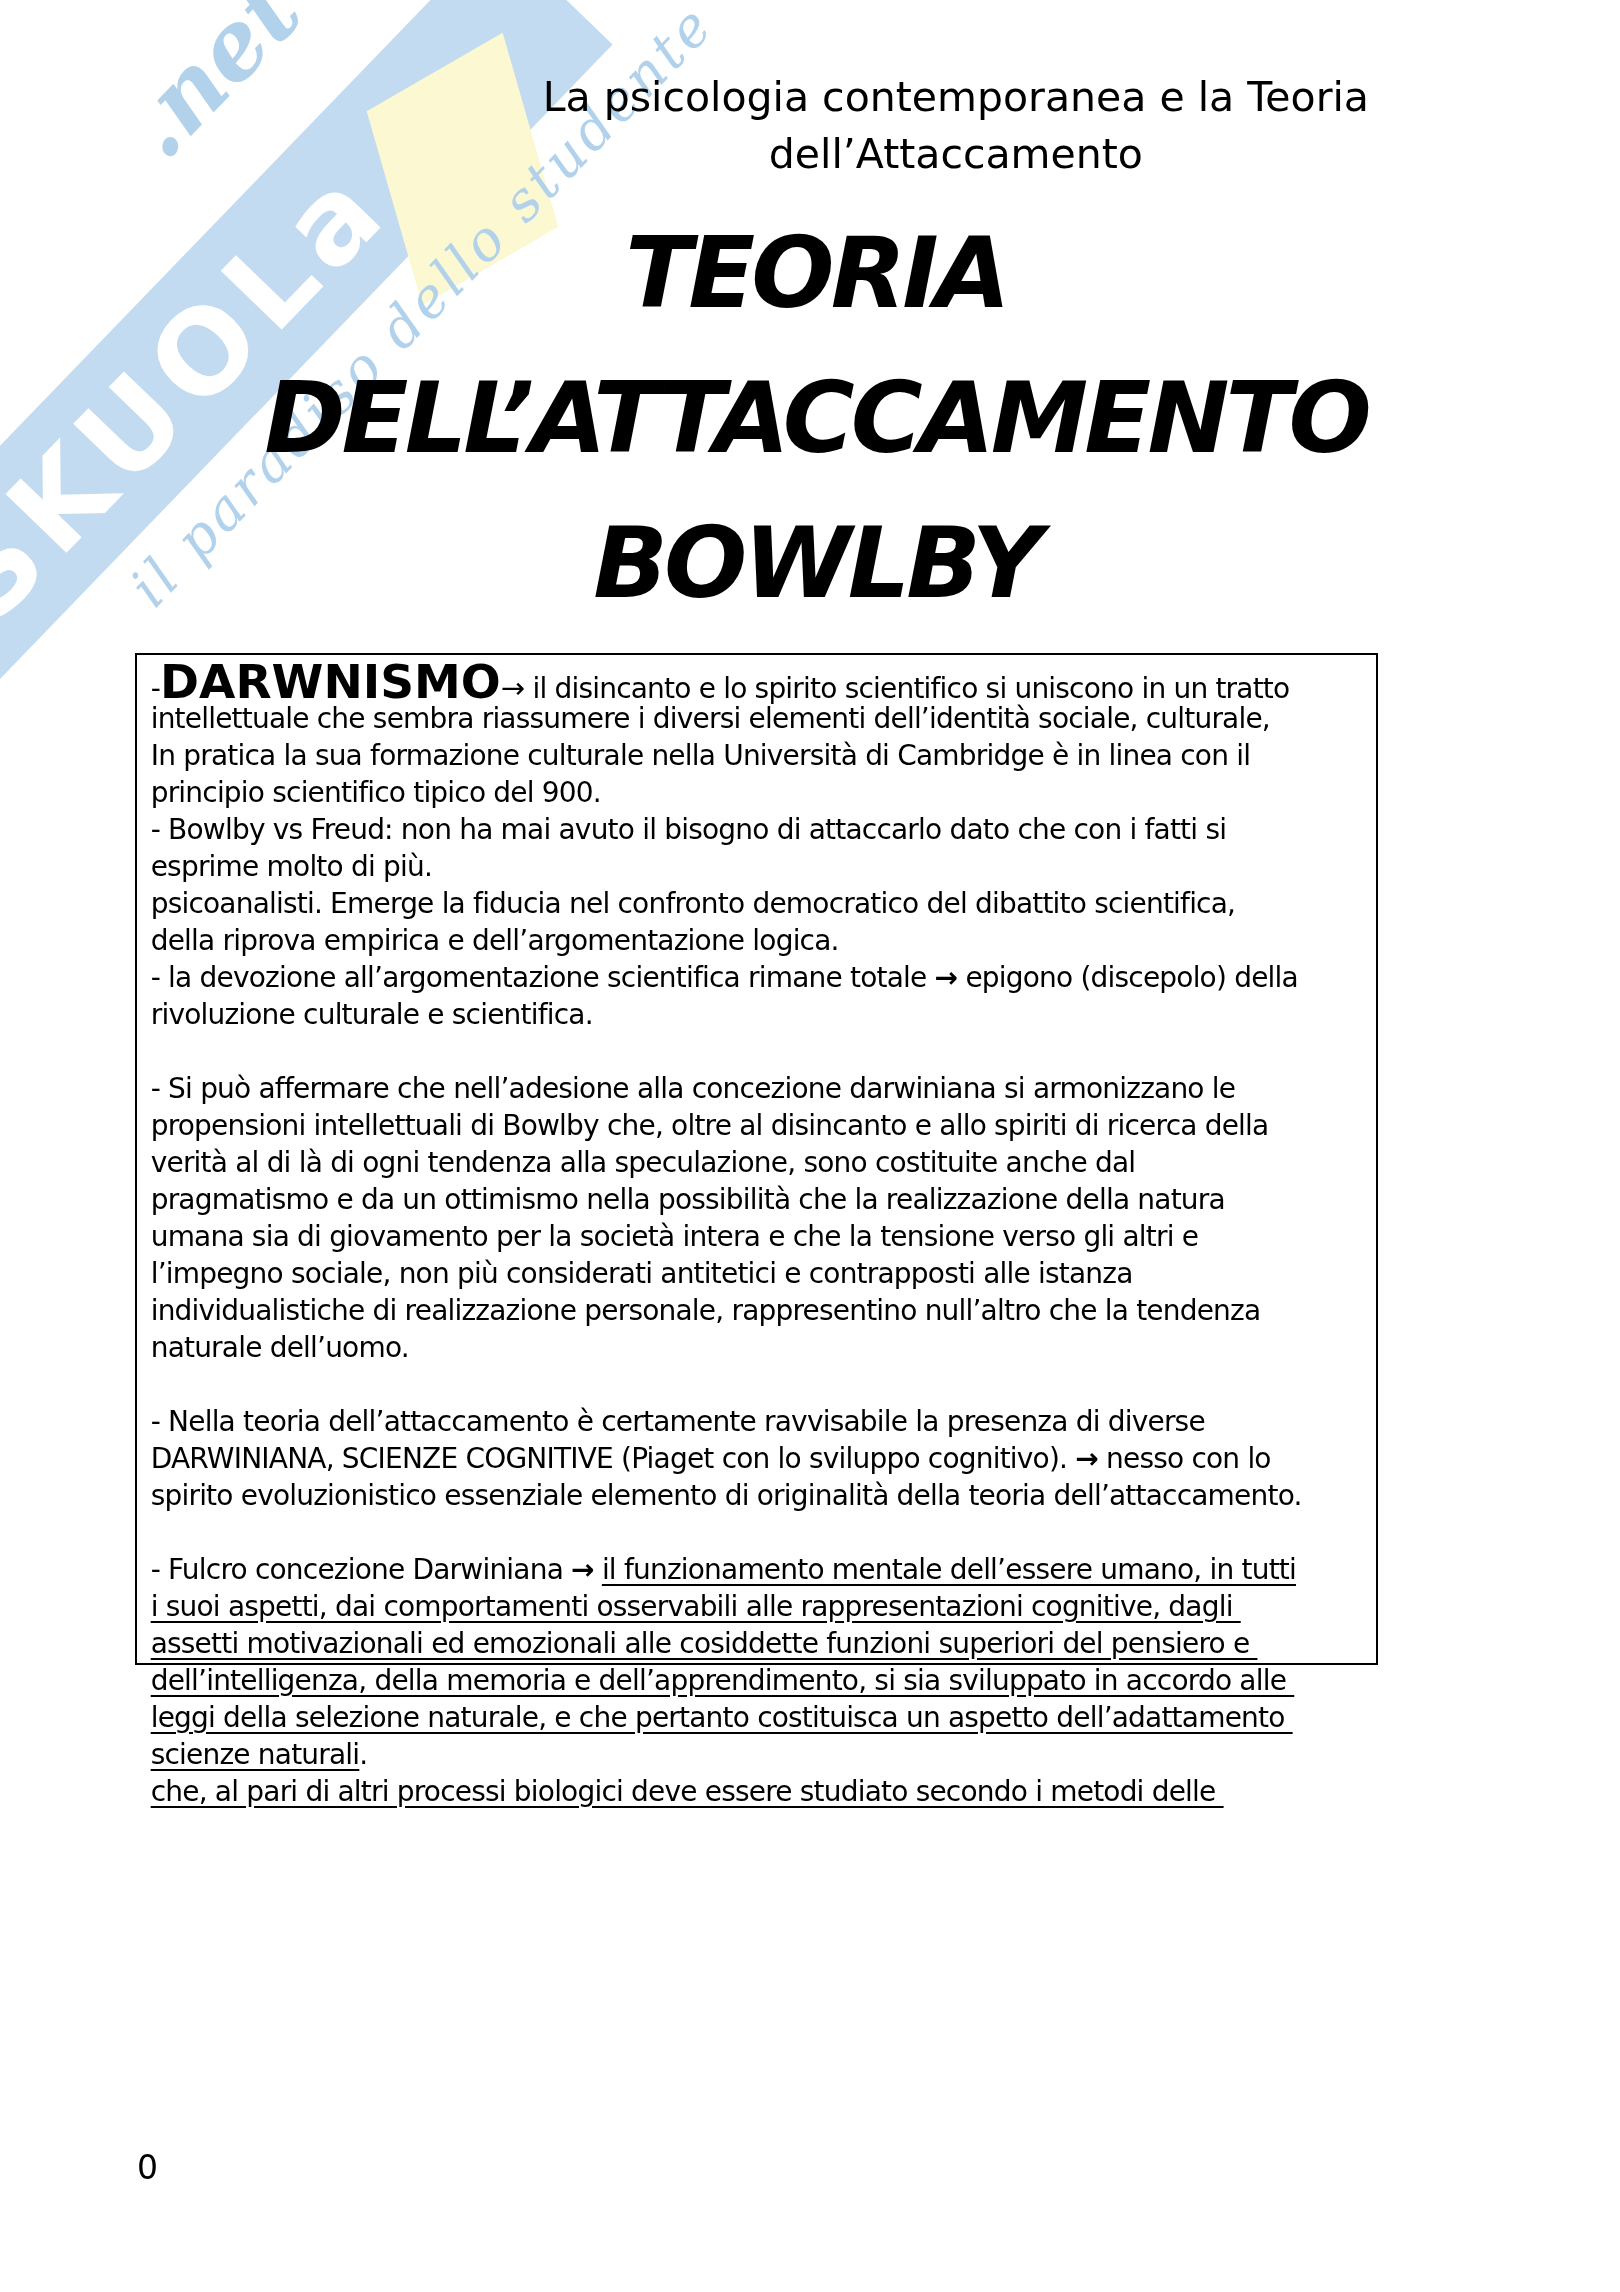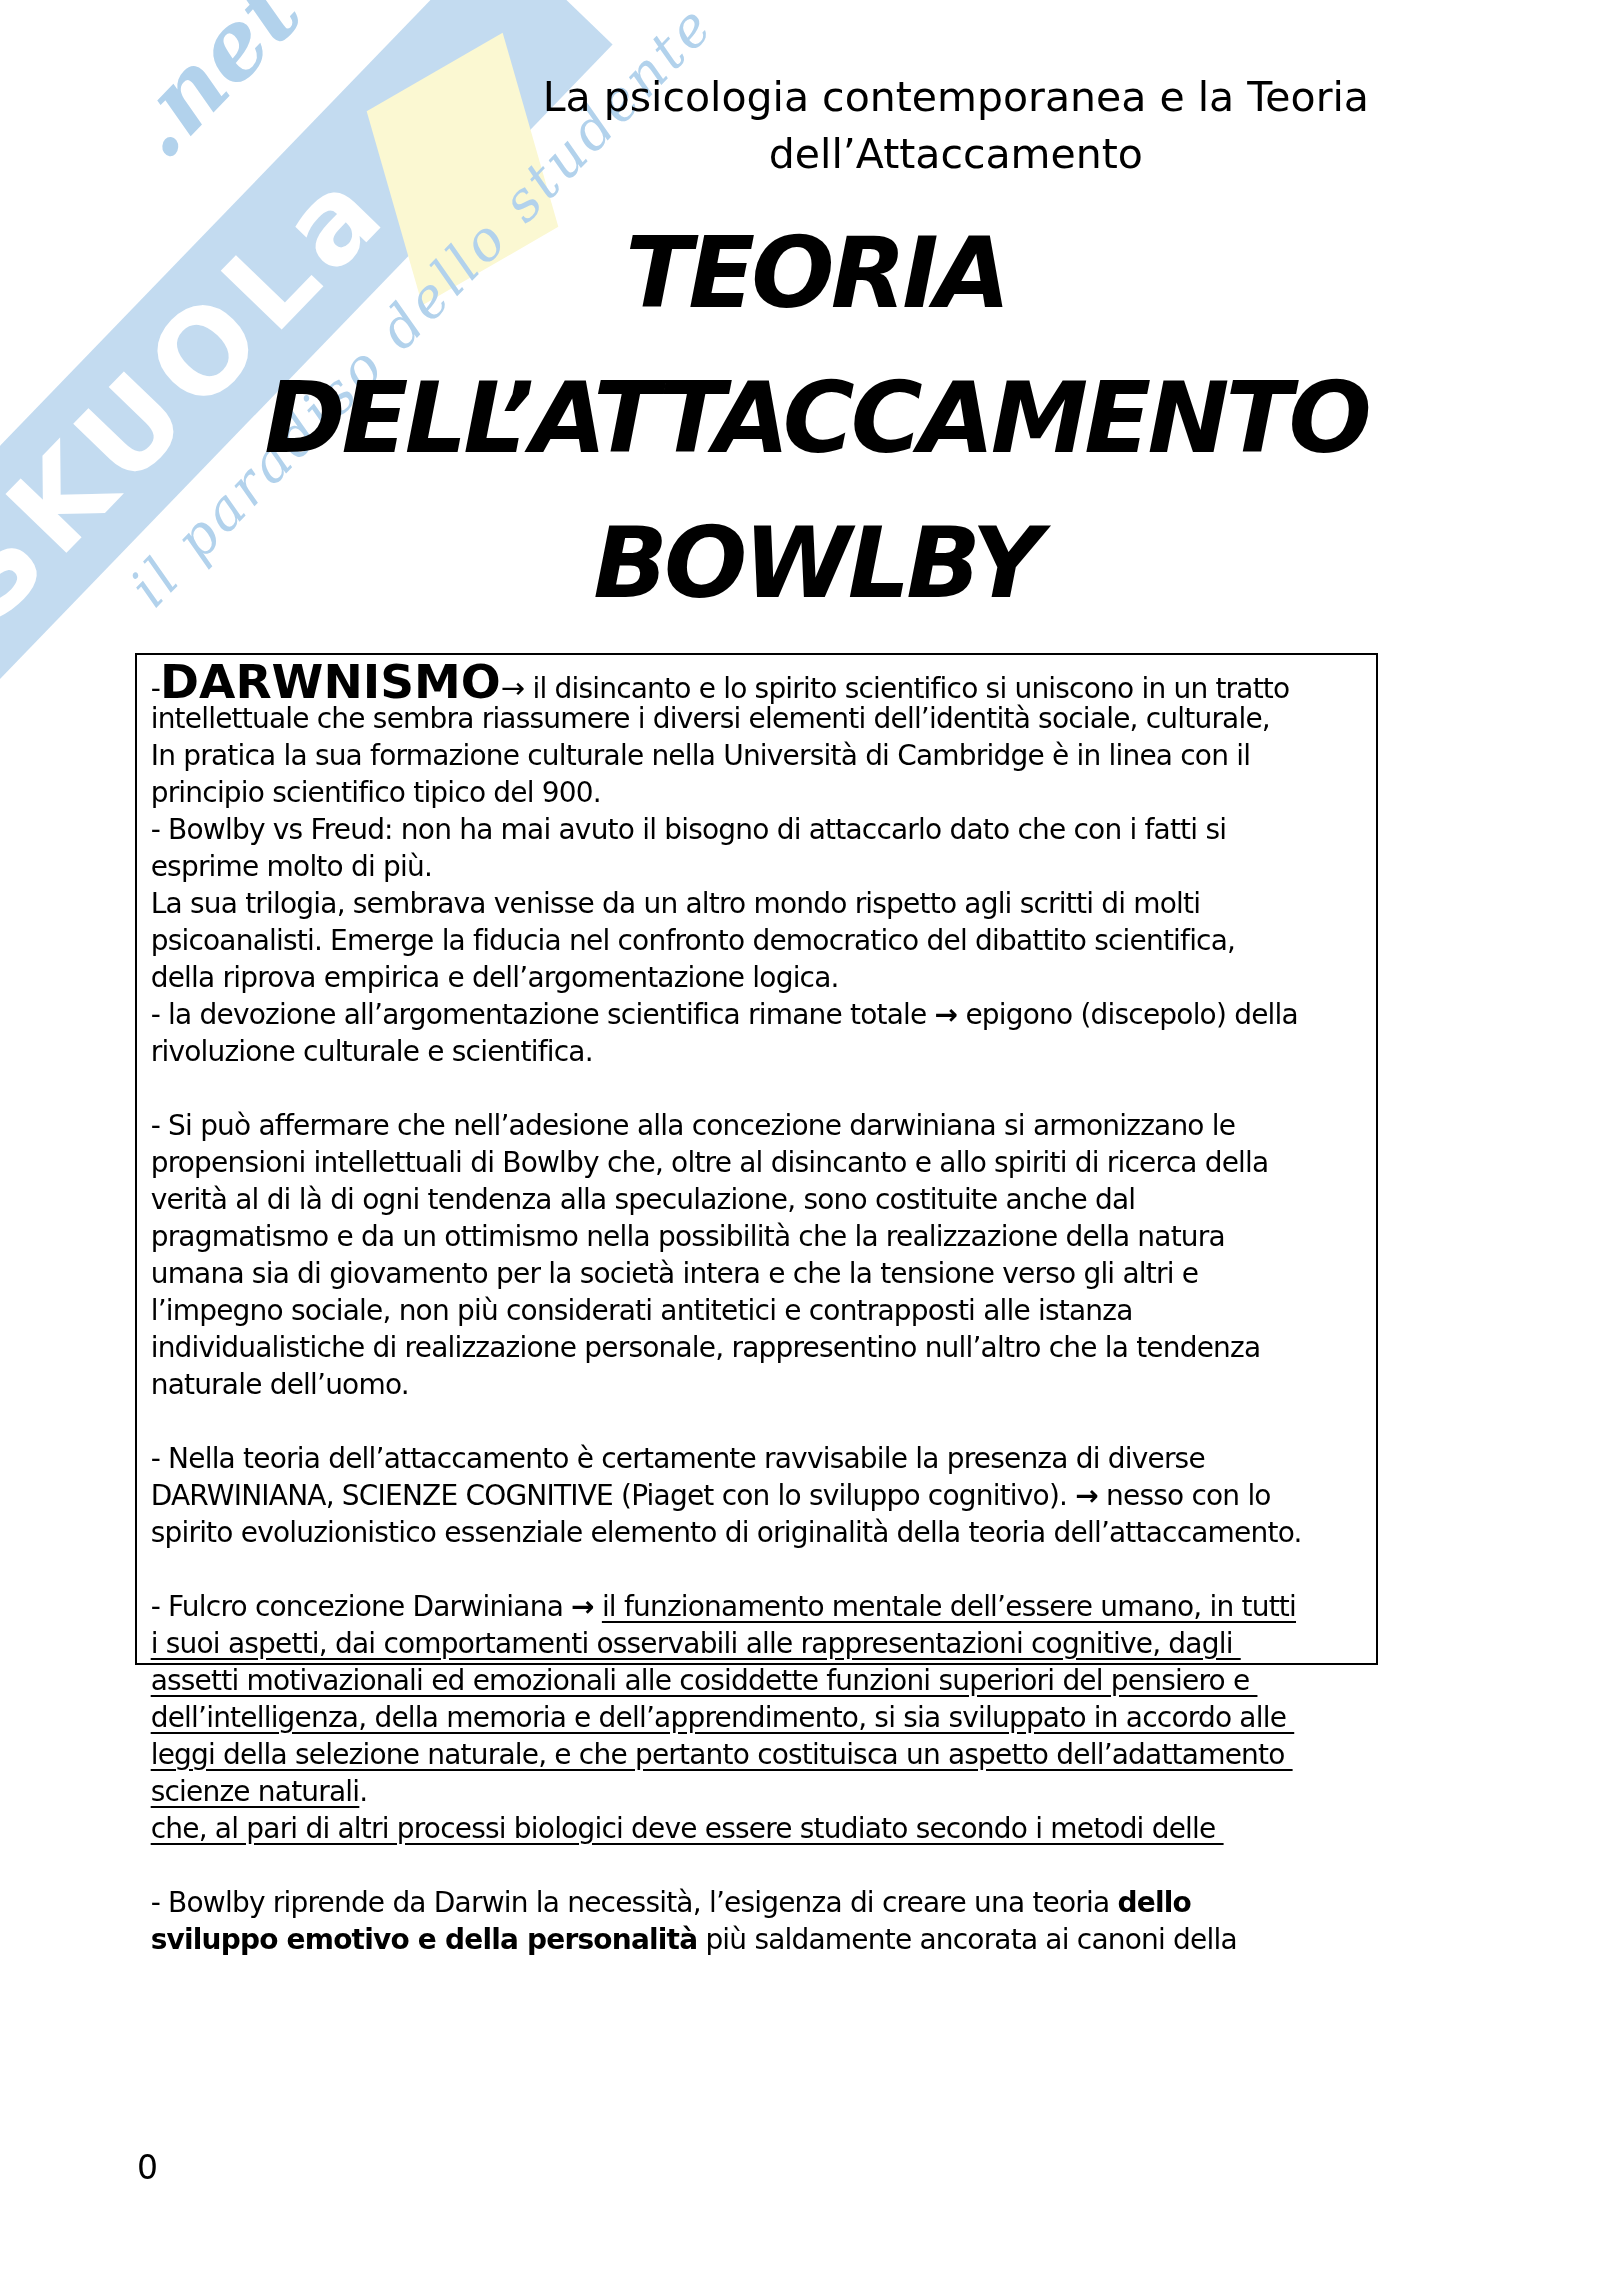--- a/index.html
+++ b/index.html
@@ -104,21 +104,20 @@
 </div>
 
 <div class="content-box">
     <div class="para">
       <div class="line"><span class="r">-</span><span class="r r-bxl">DARWNISMO</span><span class="r r-ath">→</span><span class="r"> il disincanto e lo spirito scientifico si uniscono in un tratto</span></div>
       <div class="line"><span class="r">intellettuale che sembra riassumere i diversi elementi dell’identità sociale, culturale,</span></div>
       <div class="line"><span class="r">In pratica la sua formazione culturale nella Università di Cambridge è in linea con il</span></div>
       <div class="line"><span class="r">principio scientifico tipico del 900.</span></div>
       <div class="line"><span class="r">- Bowlby vs Freud: non ha mai avuto il bisogno di attaccarlo dato che con i fatti si</span></div>
       <div class="line"><span class="r">esprime molto di più.</span></div>
-      <div class="line"><span class="r">La sua trilogia, sembrava venisse da un altro mondo rispetto agli scritti di molti</span></div>
       <div class="line"><span class="r">psicoanalisti. Emerge la fiducia nel confronto democratico del dibattito scientifica,</span></div>
       <div class="line"><span class="r">della riprova empirica e dell’argomentazione logica.</span></div>
       <div class="line"><span class="r">- la devozione all’argomentazione scientifica rimane totale </span><span class="r r-ah">→</span><span class="r"> epigono (discepolo) della</span></div>
       <div class="line"><span class="r">rivoluzione culturale e scientifica.</span></div>
     </div>
     <div class="para">
       <div class="line"><span class="r">- Si può affermare che nell’adesione alla concezione darwiniana si armonizzano le</span></div>
       <div class="line"><span class="r">propensioni intellettuali di Bowlby che, oltre al disincanto e allo spiriti di ricerca della</span></div>
       <div class="line"><span class="r">verità al di là di ogni tendenza alla speculazione, sono costituite anche dal</span></div>
       <div class="line"><span class="r">pragmatismo e da un ottimismo nella possibilità che la realizzazione della natura</span></div>
@@ -134,20 +133,16 @@
     </div>
     <div class="para">
       <div class="line"><span class="r">- Fulcro concezione Darwiniana </span><span class="r r-ah">→</span><span class="r"> </span><span class="r r-u">il funzionamento mentale dell’essere umano, in tutti</span></div>
       <div class="line"><span class="r r-u">i suoi aspetti, dai comportamenti osservabili alle rappresentazioni cognitive, dagli </span></div>
       <div class="line"><span class="r r-u">assetti motivazionali ed emozionali alle cosiddette funzioni superiori del pensiero e </span></div>
       <div class="line"><span class="r r-u">dell’intelligenza, della memoria e dell’apprendimento, si sia sviluppato in accordo alle </span></div>
       <div class="line"><span class="r r-u">leggi della selezione naturale, e che pertanto costituisca un aspetto dell’adattamento </span></div>
       <div class="line"><span class="r r-u">scienze naturali</span><span class="r">.</span></div>
       <div class="line"><span class="r r-u">che, al pari di altri processi biologici deve essere studiato secondo i metodi delle </span></div>
     </div>
-    <div class="para">
-      <div class="line"><span class="r">- Bowlby riprende da Darwin la necessità, l’esigenza di creare una teoria </span><span class="r r-b">dello</span></div>
-      <div class="line"><span class="r r-b">sviluppo emotivo e della personalità</span><span class="r"> più saldamente ancorata ai canoni della</span></div>
-    </div>
   </div>
 
 <div class="page-number">0</div>
 
 
 </body></html>

